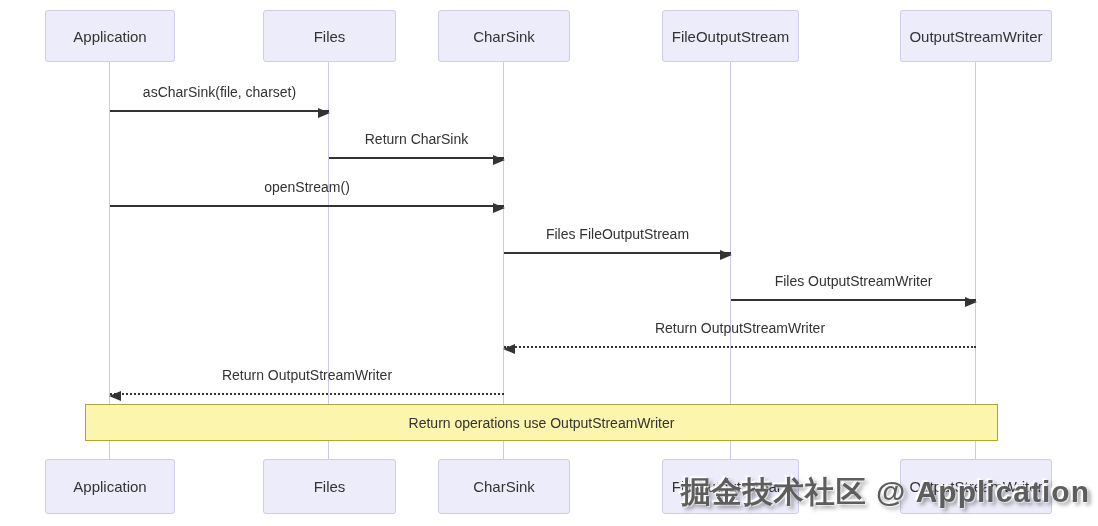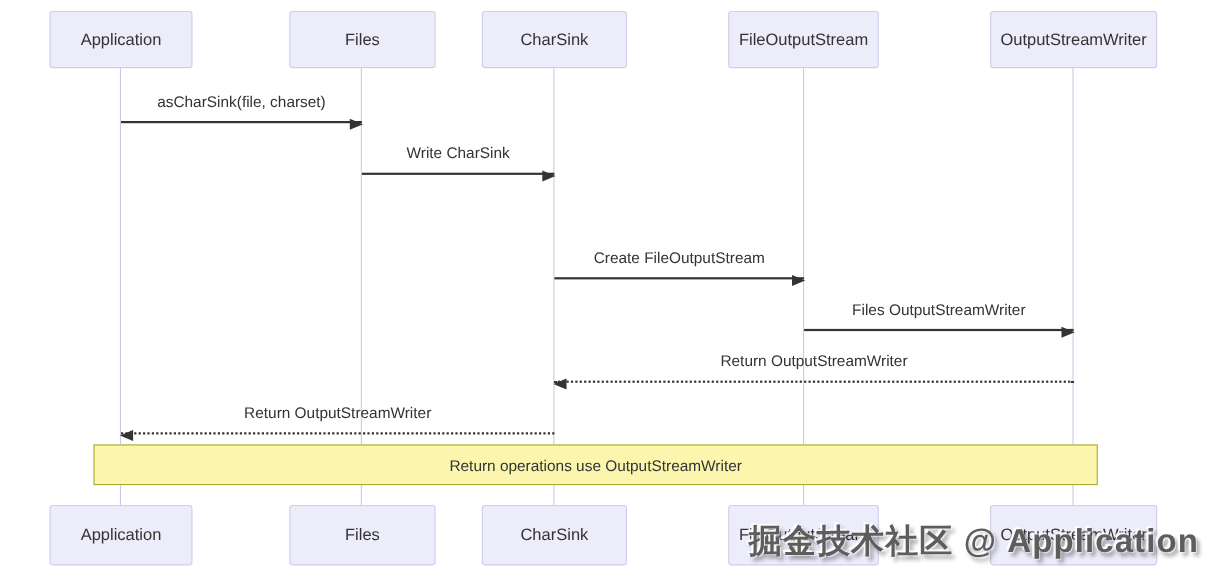--- a/index.html
+++ b/index.html
@@ -114,27 +114,31 @@
   <div class="actor top" style="left:900px;top:10px;width:152px">
     <span>OutputStreamWriter</span>
   </div>
 
   <div class="msg dir-right" style="left:110px;top:78px;width:219px">
     <div class="lbl">asCharSink(file, charset)</div>
     <div class="line"></div>
   </div>
 
   <div class="msg dir-right" style="left:329px;top:125px;width:175px">
-    <div class="lbl">Write CharSink</div>
+    <div class="lbl">Return CharSink</div>
     <div class="line"></div>
   </div>
 
+  <div class="msg dir-right" style="left:110px;top:173px;width:394px">
+    <div class="lbl">openStream()</div>
+    <div class="line"></div>
+  </div>
 
   <div class="msg dir-right" style="left:504px;top:220px;width:227px">
-    <div class="lbl">Create FileOutputStream</div>
+    <div class="lbl">Files FileOutputStream</div>
     <div class="line"></div>
   </div>
 
   <div class="msg dir-right" style="left:731px;top:267px;width:245px">
     <div class="lbl">Files OutputStreamWriter</div>
     <div class="line"></div>
   </div>
 
   <div class="msg dotted dir-left" style="left:504px;top:314px;width:472px">
     <div class="lbl">Return OutputStreamWriter</div>

